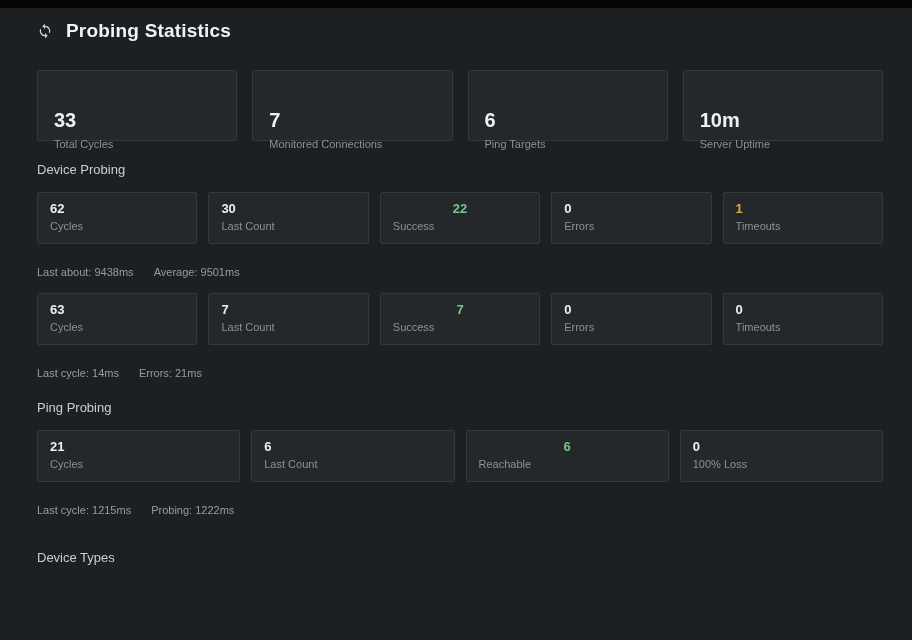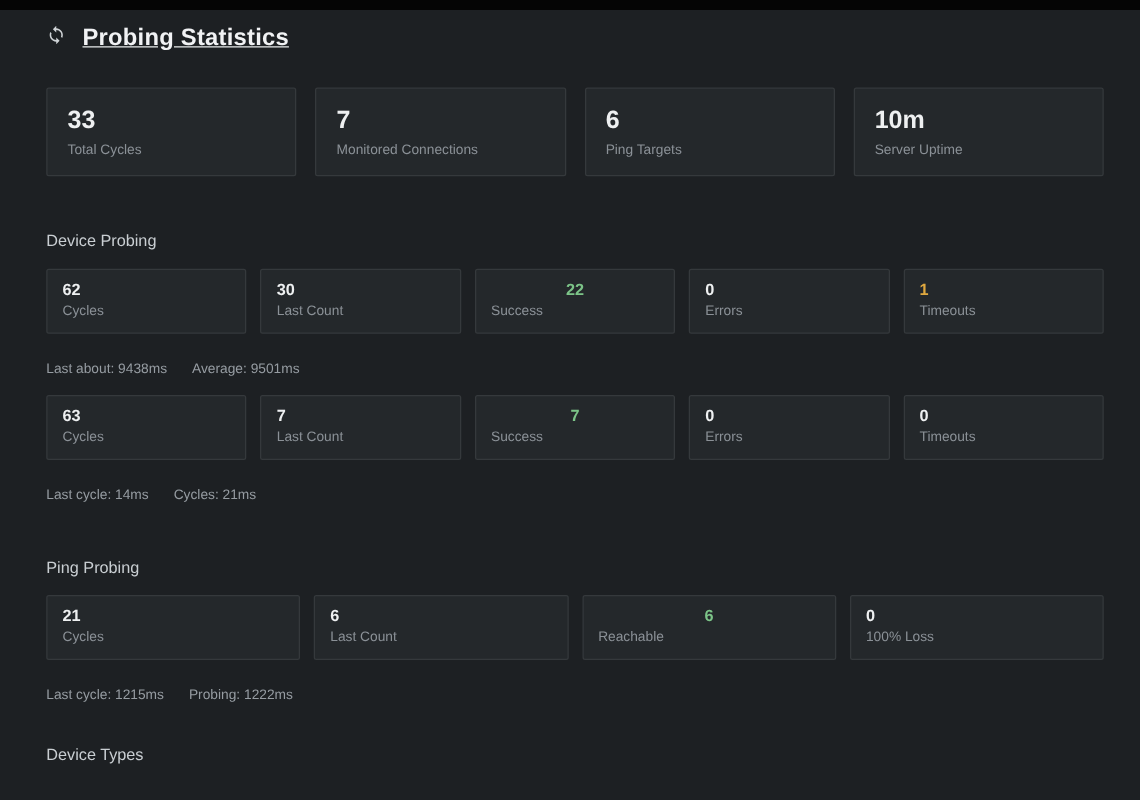--- a/index.html
+++ b/index.html
@@ -12,23 +12,22 @@
   .top-bar {
     width: 100%;
     height: 8px;
     background: #050505;
   }
   .page {
     padding: 12px 29px 0 37px;
   }
   .header-row {
     display: flex;
-    align-items: flex-start;
+    align-items: center;
     gap: 13px;
-    text-decoration: underline;
   }
   .refresh-icon-wrap {
     width: 16px; height: 16px;
     display: flex; align-items: center; justify-content: center;
   }
   .page-title {
     font-size: 19px;
     font-weight: bold;
     color: #f1f2f4;
     letter-spacing: 0.2px;
@@ -51,28 +50,29 @@
   }
   .summary-card {
     padding: 13px 16px 13px 16px;
     height: 71px;
   }
   .summary-card .value {
     font-size: 20px;
     font-weight: bold;
     color: #eef0f1;
     line-height: 24px;
+    margin-top: 24px;
   }
   .summary-card .label {
     margin-top: 6px;
     font-size: 11px;
     color: #8b9197;
   }
   .section-title {
-    margin-top: 44px;
+    margin-top: 21px;
     font-size: 13px;
     font-weight: 400;
     color: #c9ced2;
   }
   .stat-grid {
     margin-top: 15px;
     display: grid;
     gap: 11px;
   }
   .cols-5 { grid-template-columns: repeat(5, 1fr); }
@@ -185,21 +185,21 @@
       <div class="value">0</div>
       <div class="label">Errors</div>
     </div>
     <div class="card stat-card">
       <div class="value">0</div>
       <div class="label">Timeouts</div>
     </div>
   </div>
   <div class="meta-row">
     <span>Last cycle: 14ms</span>
-    <span>Cycles: 21ms</span>
+    <span>Errors: 21ms</span>
   </div>
 
   <h2 class="section-title">Ping Probing</h2>
   <div class="stat-grid cols-4">
     <div class="card stat-card">
       <div class="value">21</div>
       <div class="label">Cycles</div>
     </div>
     <div class="card stat-card">
       <div class="value">6</div>

